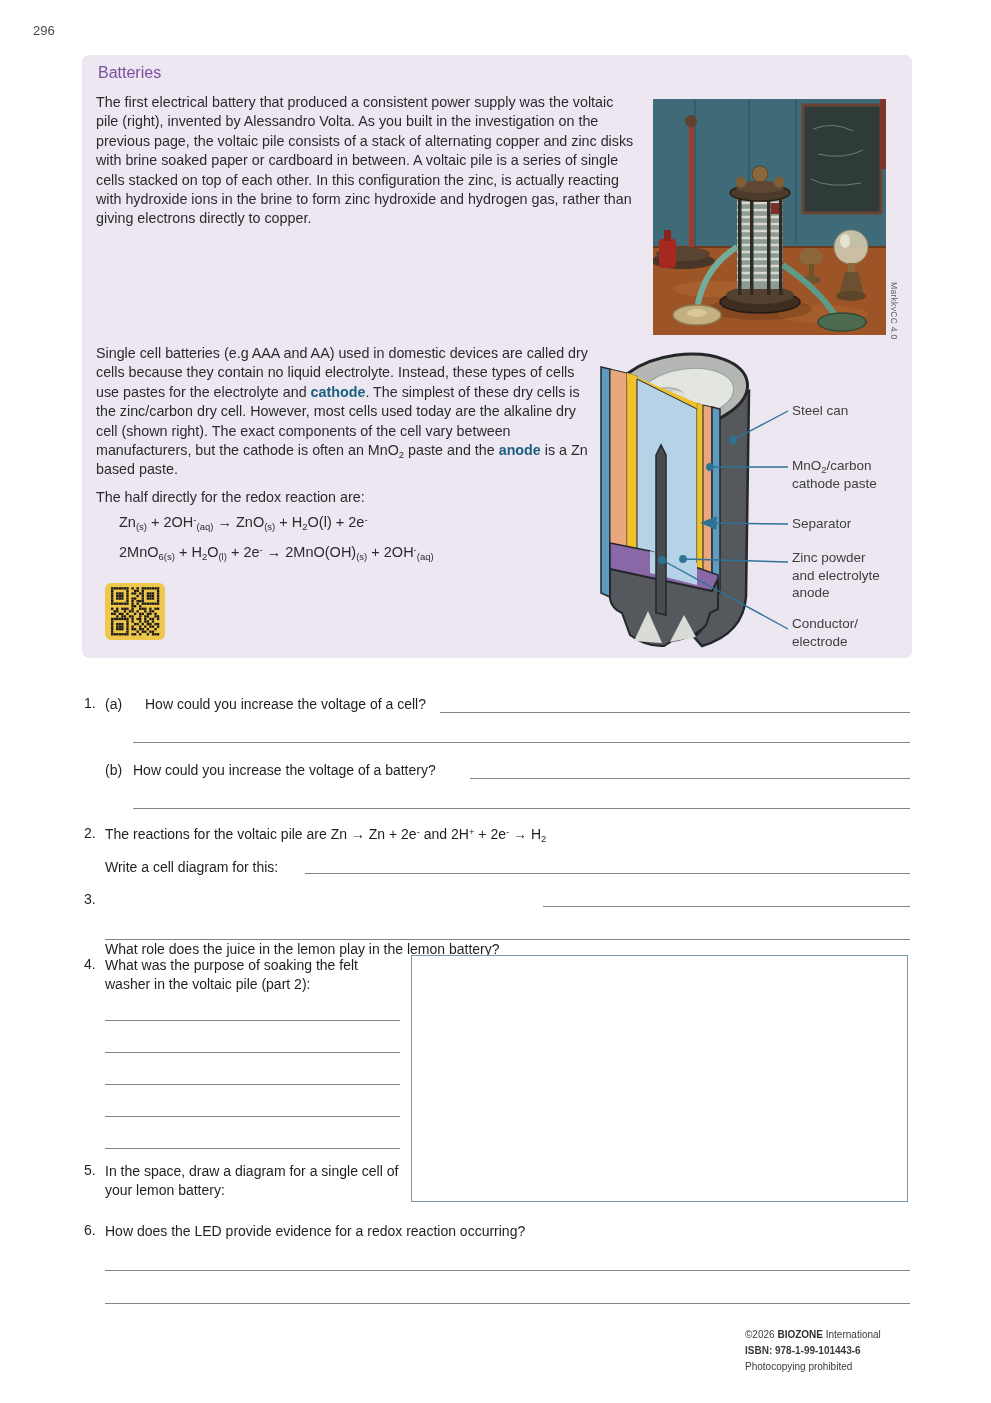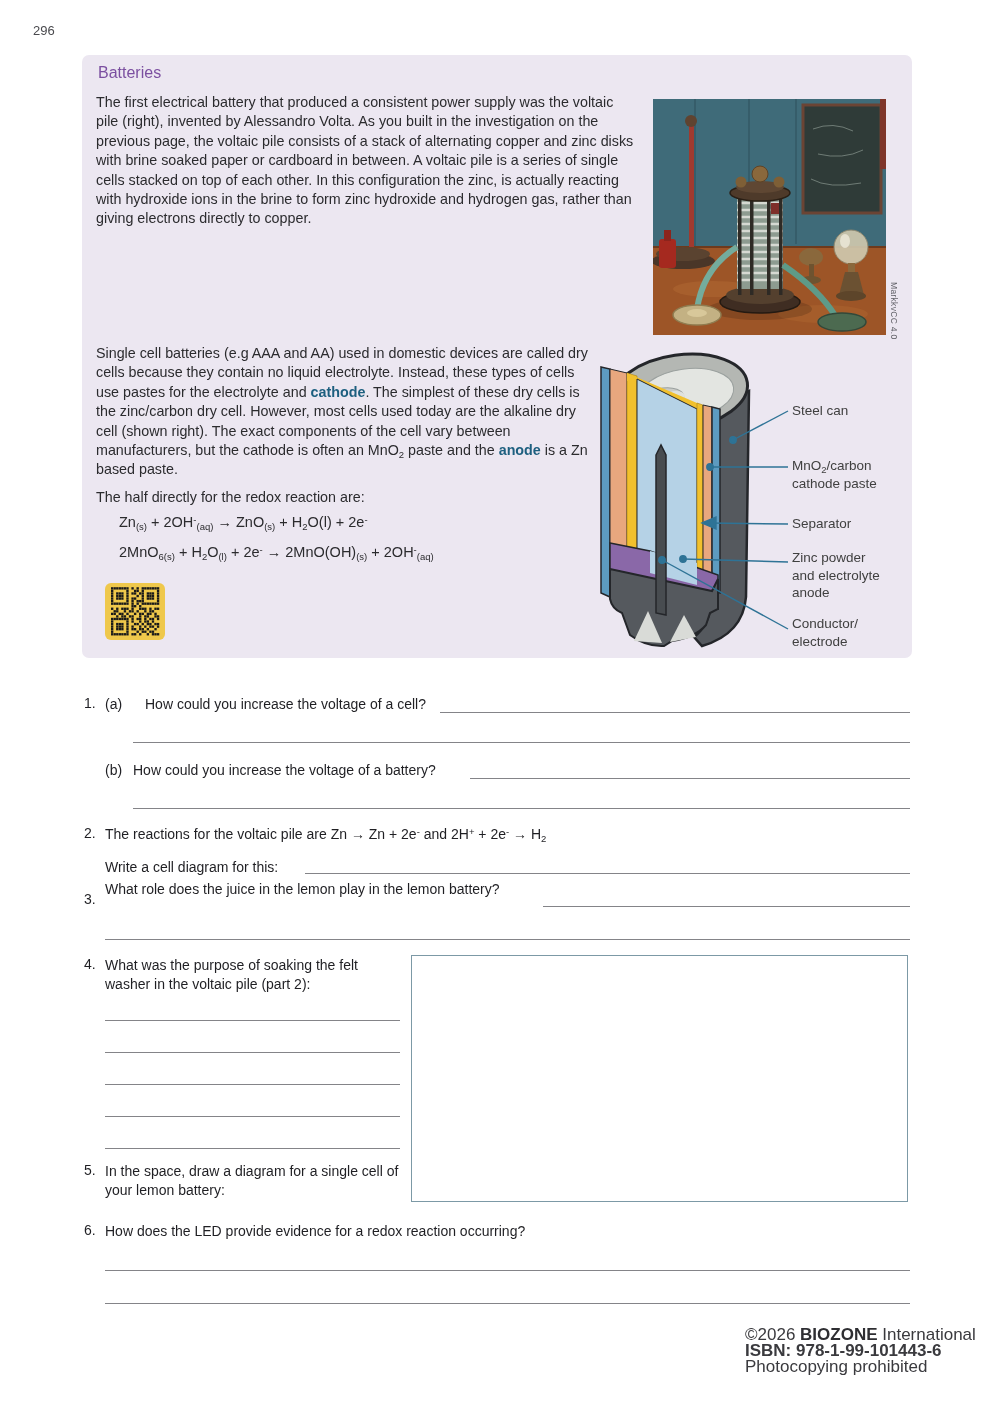--- a/index.html
+++ b/index.html
@@ -39,21 +39,21 @@
   #lbl-steel { top:57px; } #lbl-cathode { top:112px; } #lbl-separator { top:170px; }
   #lbl-zinc { top:204px; } #lbl-conductor { top:270px; }
 
   
   .q { position:absolute; font-size:14px; color:#1f1f23; line-height:18.5px; }
   .q-num { position:absolute; font-size:14px; color:#1f1f23; }
   .aline { position:absolute; height:0; border-bottom:1px solid #848488; }
   .draw-box { position:absolute; left:411px; top:955px; width:497px; height:247px;
               background:#ffffff; border:1.5px solid #7c99a6; }
 
-  .footer { position:absolute; left:745px; top:1327px; font-size:17px; line-height:16px; color:#3a3a3e; }
+  .footer { position:absolute; left:745px; top:1327px; font-size:10px; line-height:16px; color:#3a3a3e; }
   .footer b { color:#2e2e32; }
 </style>
 </head>
 <body>
 
 <div class="page">
 
   <div class="page-num">296</div>
 
   <div class="panel">
@@ -418,21 +418,21 @@
   <span class="q" style="left:133px; top:761px;">How could you increase the voltage of a battery?</span>
   <div class="aline" style="left:470px; top:778px; width:440px;"></div>
   <div class="aline" style="left:133px; top:808px; width:777px;"></div>
 
   <span class="q-num" style="left:84px; top:825px;">2.</span>
   <span class="q" style="left:105px; top:825px;"><span>The reactions for the voltaic pile are Zn → Zn + 2e</span><sup>-</sup><span> and 2H</span><sup>+</sup><span> + 2e</span><sup>-</sup><span> → H</span><sub>2</sub></span>
   <span class="q" style="left:105px; top:858px;">Write a cell diagram for this:</span>
   <div class="aline" style="left:305px; top:873px; width:605px;"></div>
 
   <span class="q-num" style="left:84px; top:891px;">3.</span>
-  <span class="q" style="left:105px; top:880px;">What role does the juice in the lemon play in the lemon battery?</span>
+  <span class="q" style="left:105px; top:940px;">What role does the juice in the lemon play in the lemon battery?</span>
   <div class="aline" style="left:543px; top:906px; width:367px;"></div>
   <div class="aline" style="left:105px; top:939px; width:805px;"></div>
 
   <span class="q-num" style="left:84px; top:956px;">4.</span>
   <span class="q" style="left:105px; top:956px; width:300px; display:inline-block;">What was the purpose of soaking the felt washer in the voltaic pile (part 2):</span>
   <div class="aline" style="left:105px; top:1020px; width:295px;"></div>
   <div class="aline" style="left:105px; top:1052px; width:295px;"></div>
   <div class="aline" style="left:105px; top:1084px; width:295px;"></div>
   <div class="aline" style="left:105px; top:1116px; width:295px;"></div>
   <div class="aline" style="left:105px; top:1148px; width:295px;"></div>

